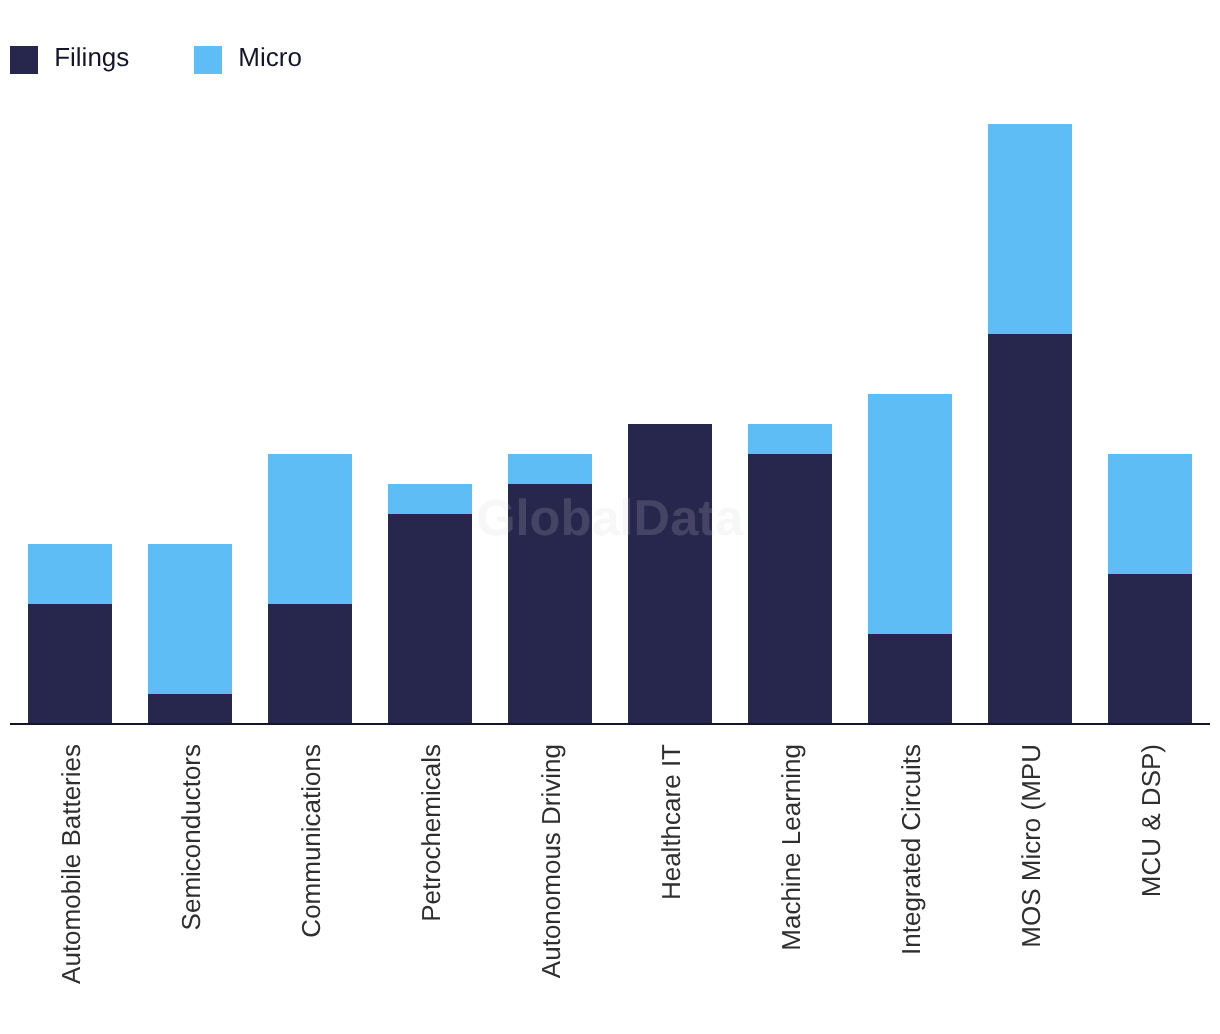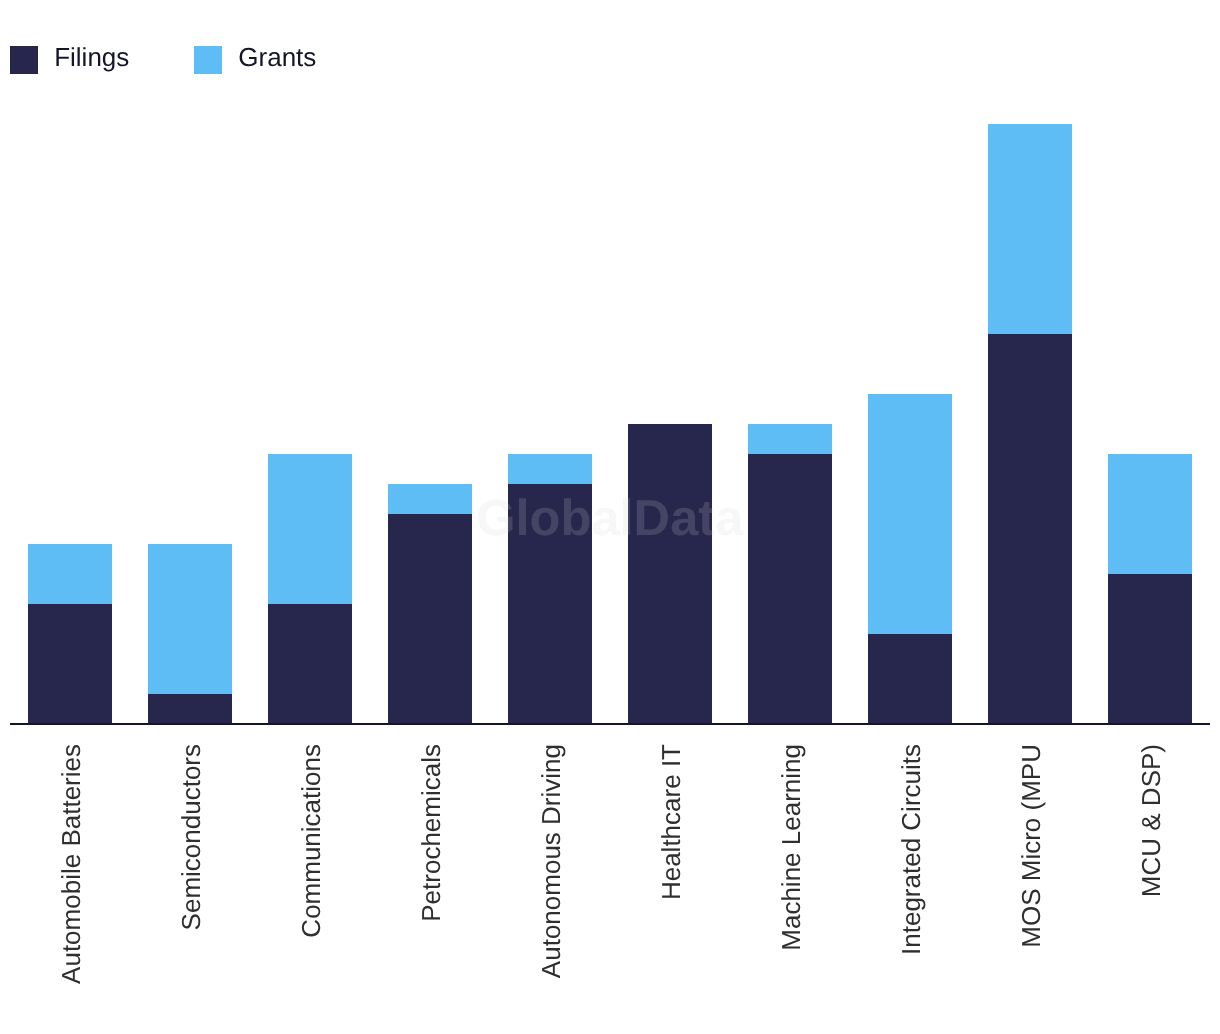--- a/index.html
+++ b/index.html
@@ -61,21 +61,21 @@
 <div id="chart">
 
   <div id="legend">
       <div class="legend-item">
         <span class="legend-swatch" style="background: rgb(39, 38, 76);"></span>
         <span class="legend-label">Filings</span>
       </div>
       <div id="legend-gap"></div>
       <div class="legend-item">
         <span class="legend-swatch" style="background: rgb(95, 189, 245);"></span>
-        <span class="legend-label">Grants</span>
+        <span class="legend-label">Micro</span>
       </div>
     </div>
 
   <div class="watermark" id="watermark-back">GlobalData</div>
 
   <svg id="plot" width="1220" height="740" viewBox="0 0 1220 740">
     <g id="bars">
         <g>
           <rect class="seg-filings" x="28" width="84" y="604" height="120"></rect>
           <rect class="seg-grants" x="28" width="84" y="544" height="60"></rect>

